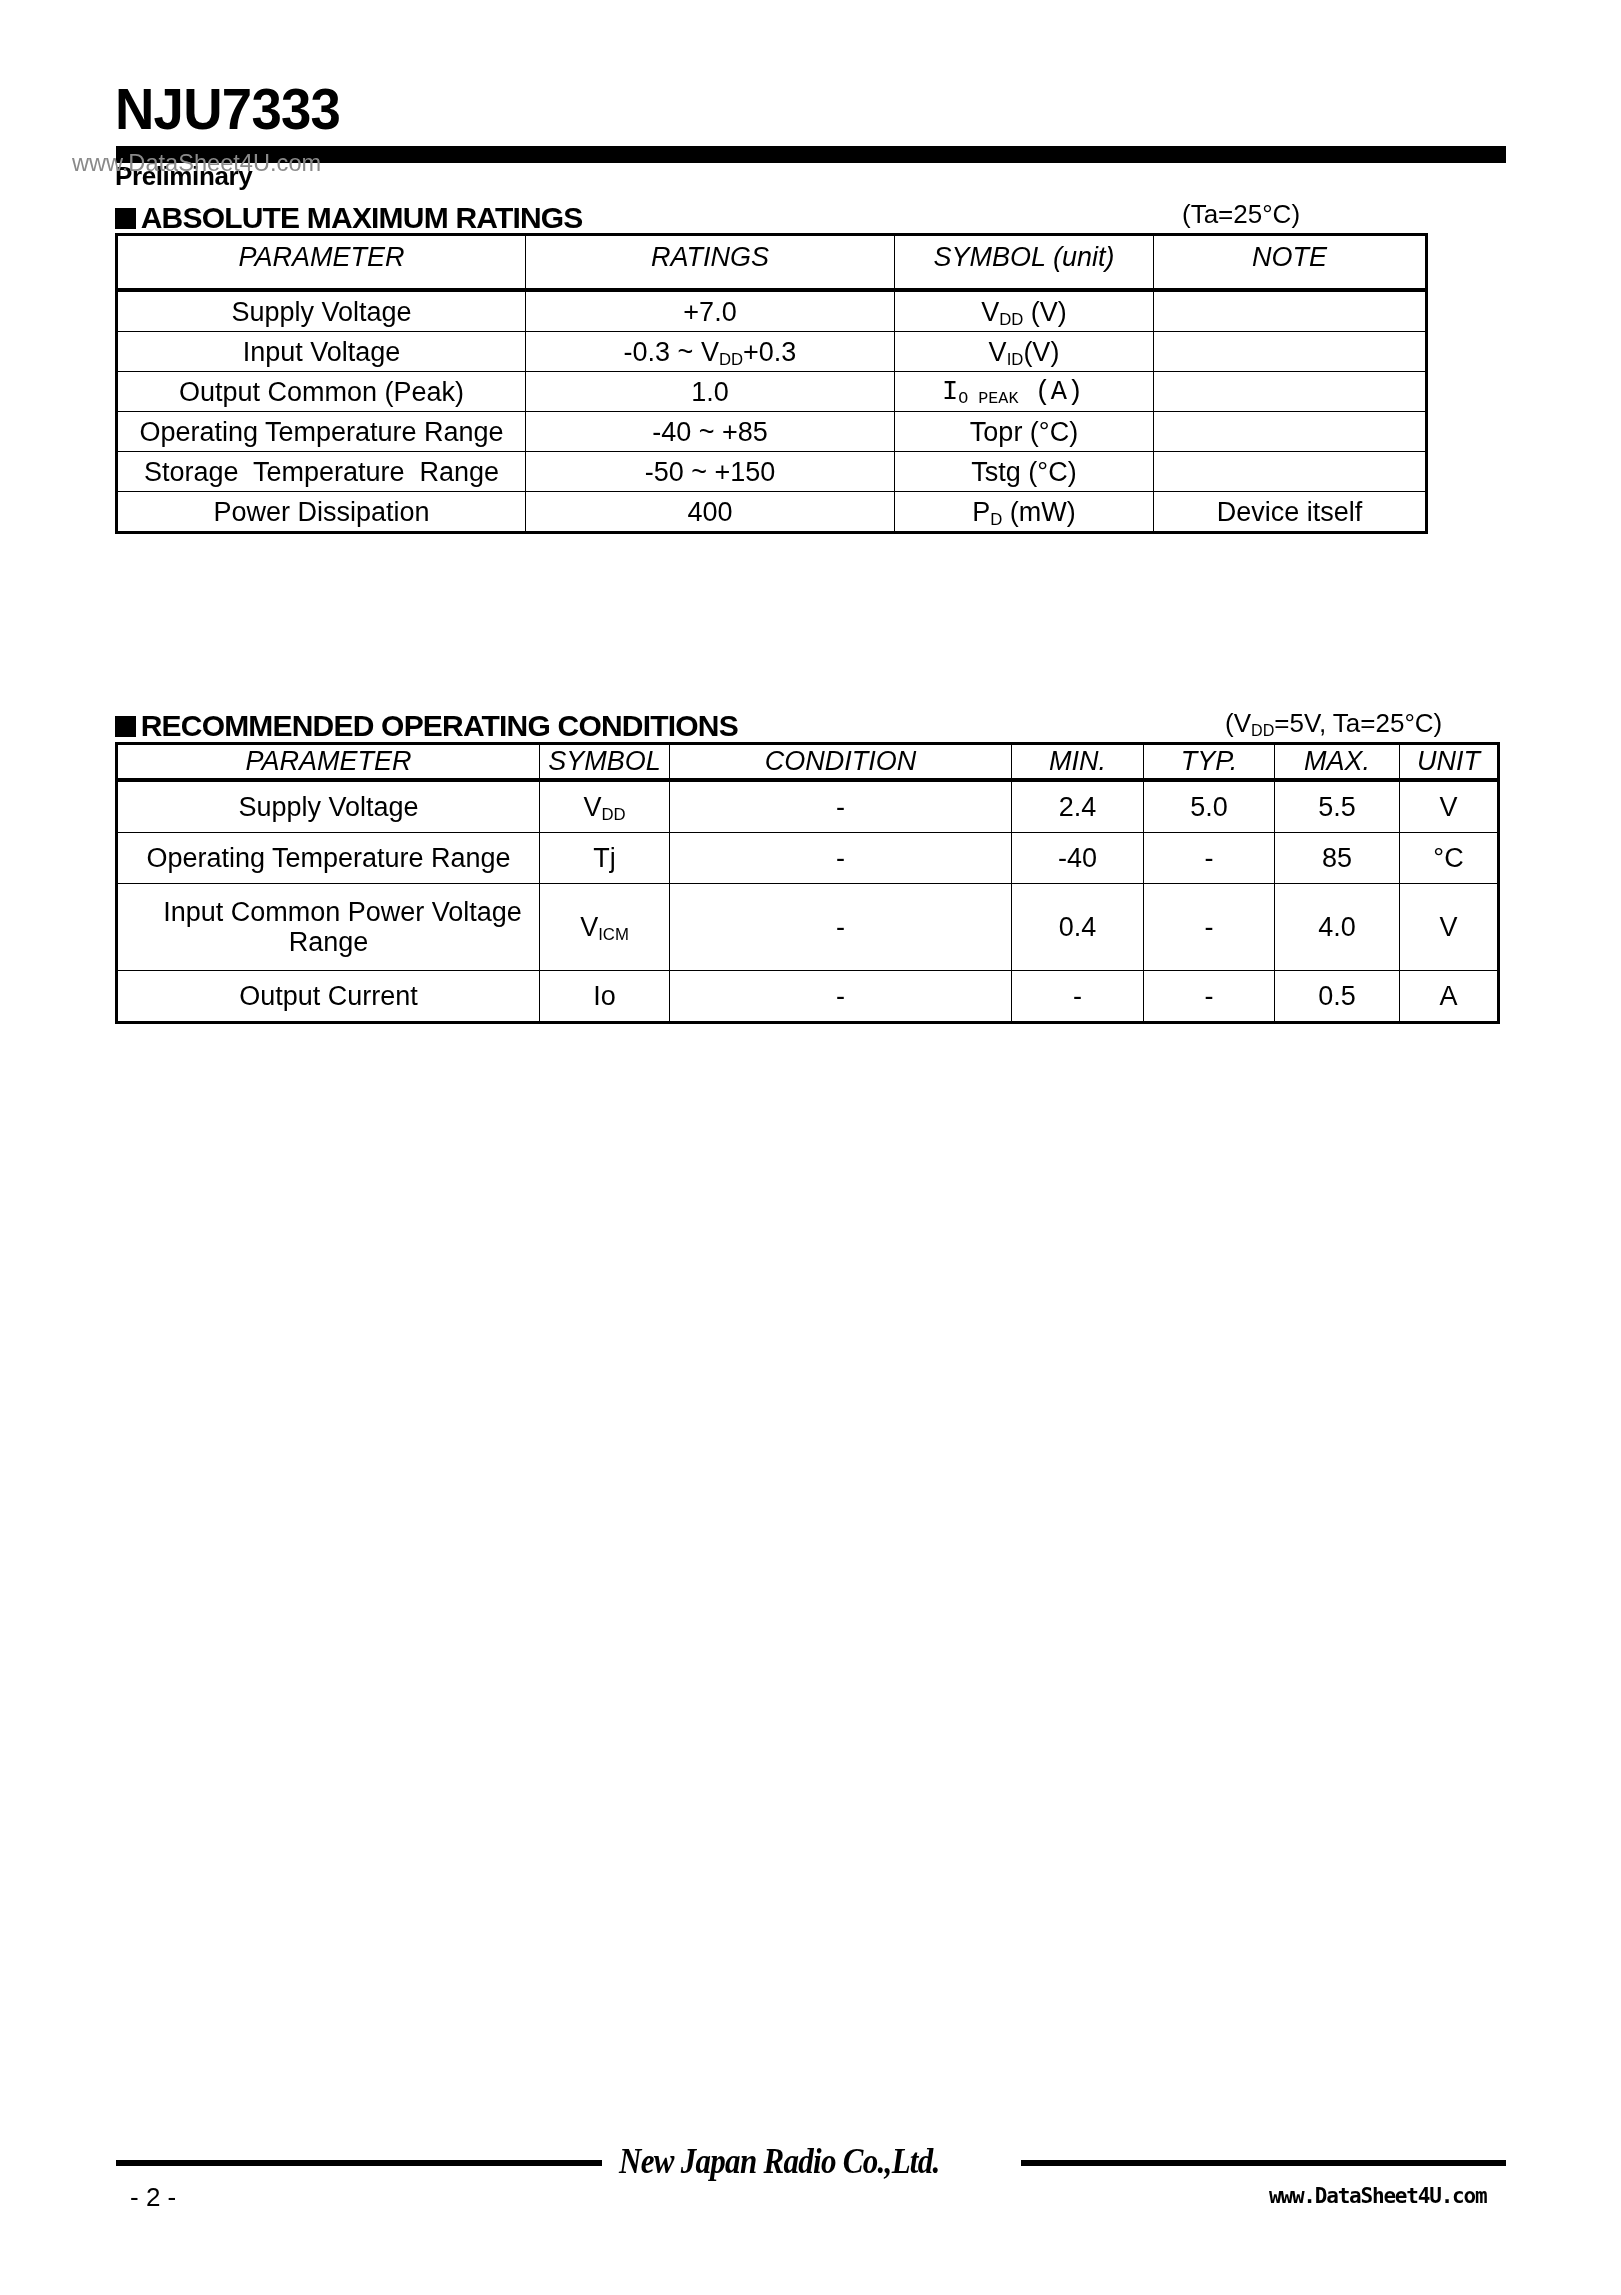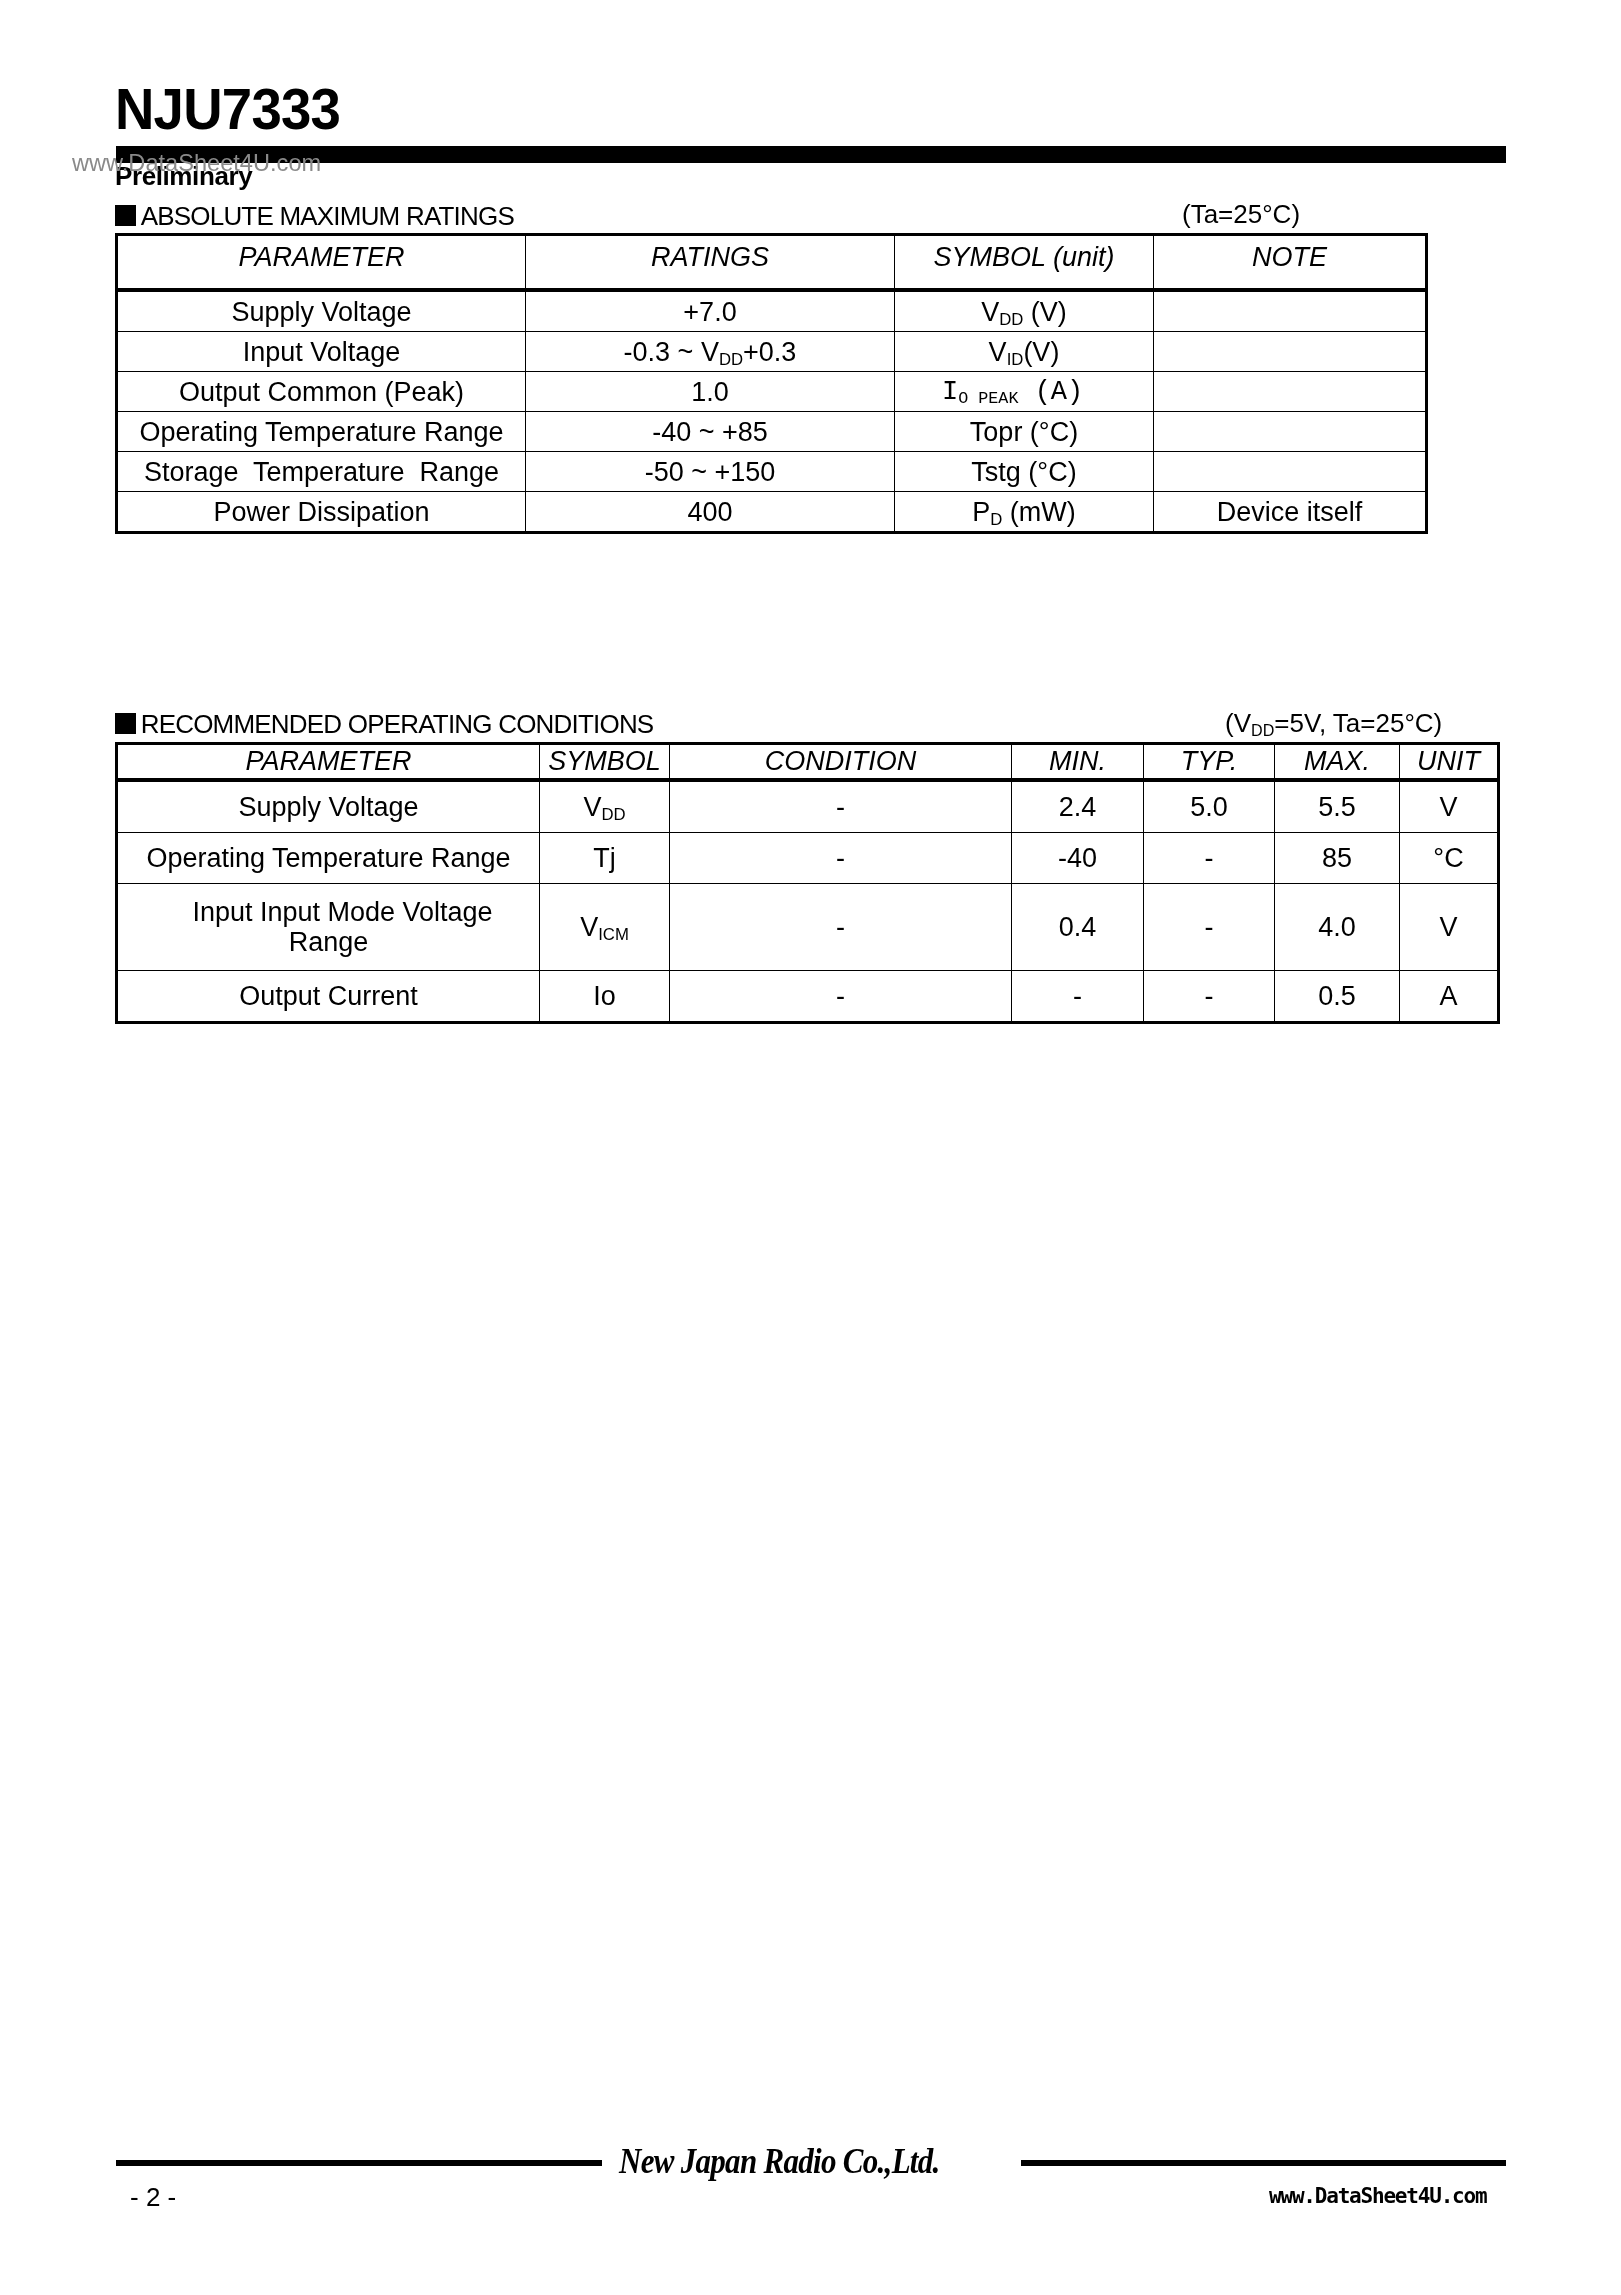--- a/index.html
+++ b/index.html
@@ -5,21 +5,21 @@
   html, body { margin:0; padding:0; background:#ffffff; }
   body { width:1622px; height:2295px; position:relative; overflow:hidden;
          font-family:"Liberation Sans", sans-serif; color:#000; }
   .abs { position:absolute; }
 
   .part-title { left:115px; top:80px; font-size:58px; font-weight:bold; line-height:1; letter-spacing:-0.8px; transform:scaleX(0.94); transform-origin:left top; }
   .top-rule { left:116px; top:146px; width:1390px; height:17.3px; background:#000; }
   .watermark { left:72px; top:152px; font-size:23.6px; color:#8a8a8a; line-height:1; white-space:nowrap; }
   .prelim { left:115px; top:163px; font-size:26px; font-weight:bold; line-height:1; letter-spacing:-0.4px; }
 
-  .section-head { font-size:26px; font-weight:normal; line-height:1; white-space:nowrap; letter-spacing:-0.8px; }
+  .section-head { font-size:30px; font-weight:bold; line-height:1; white-space:nowrap; letter-spacing:-0.8px; }
   .section-head .sq { display:inline-block; width:21px; height:21px; background:#000; margin-right:4.7px; vertical-align:-0.8px; }
   .cond-note { font-size:26px; line-height:1; white-space:nowrap; }
   .cond-note sub, td sub { font-size:0.62em; vertical-align:-0.25em; line-height:0; }
 
   table.spec { position:absolute; border-collapse:collapse; table-layout:fixed; }
   table.spec td, table.spec th { border:1.6px solid #000; text-align:center; vertical-align:middle; padding:0;
         font-weight:normal; font-size:27px; line-height:1.12; white-space:nowrap; }
   table.spec { border:3.9px solid #000; }
   table.spec tr.hdr th { border-bottom:4.7px solid #000;font-style:italic; }
 
@@ -145,21 +145,21 @@
     <td class="param">Operating Temperature Range</td>
     <td><span>Tj</span><sub></sub></td>
     <td>-</td>
     <td>-40</td>
     <td>-</td>
     <td>85</td>
     <td>°C</td>
   </tr>
   <tr class="tall">
     <td class="param">
-          <div style="padding-left:28px;">Input Input Mode Voltage</div>
+          <div style="padding-left:28px;">Input Common Power Voltage</div>
           <div>Range</div>
         </td>
     <td><span>V</span><sub>ICM</sub></td>
     <td>-</td>
     <td>0.4</td>
     <td>-</td>
     <td>4.0</td>
     <td>V</td>
   </tr>
   <tr>

